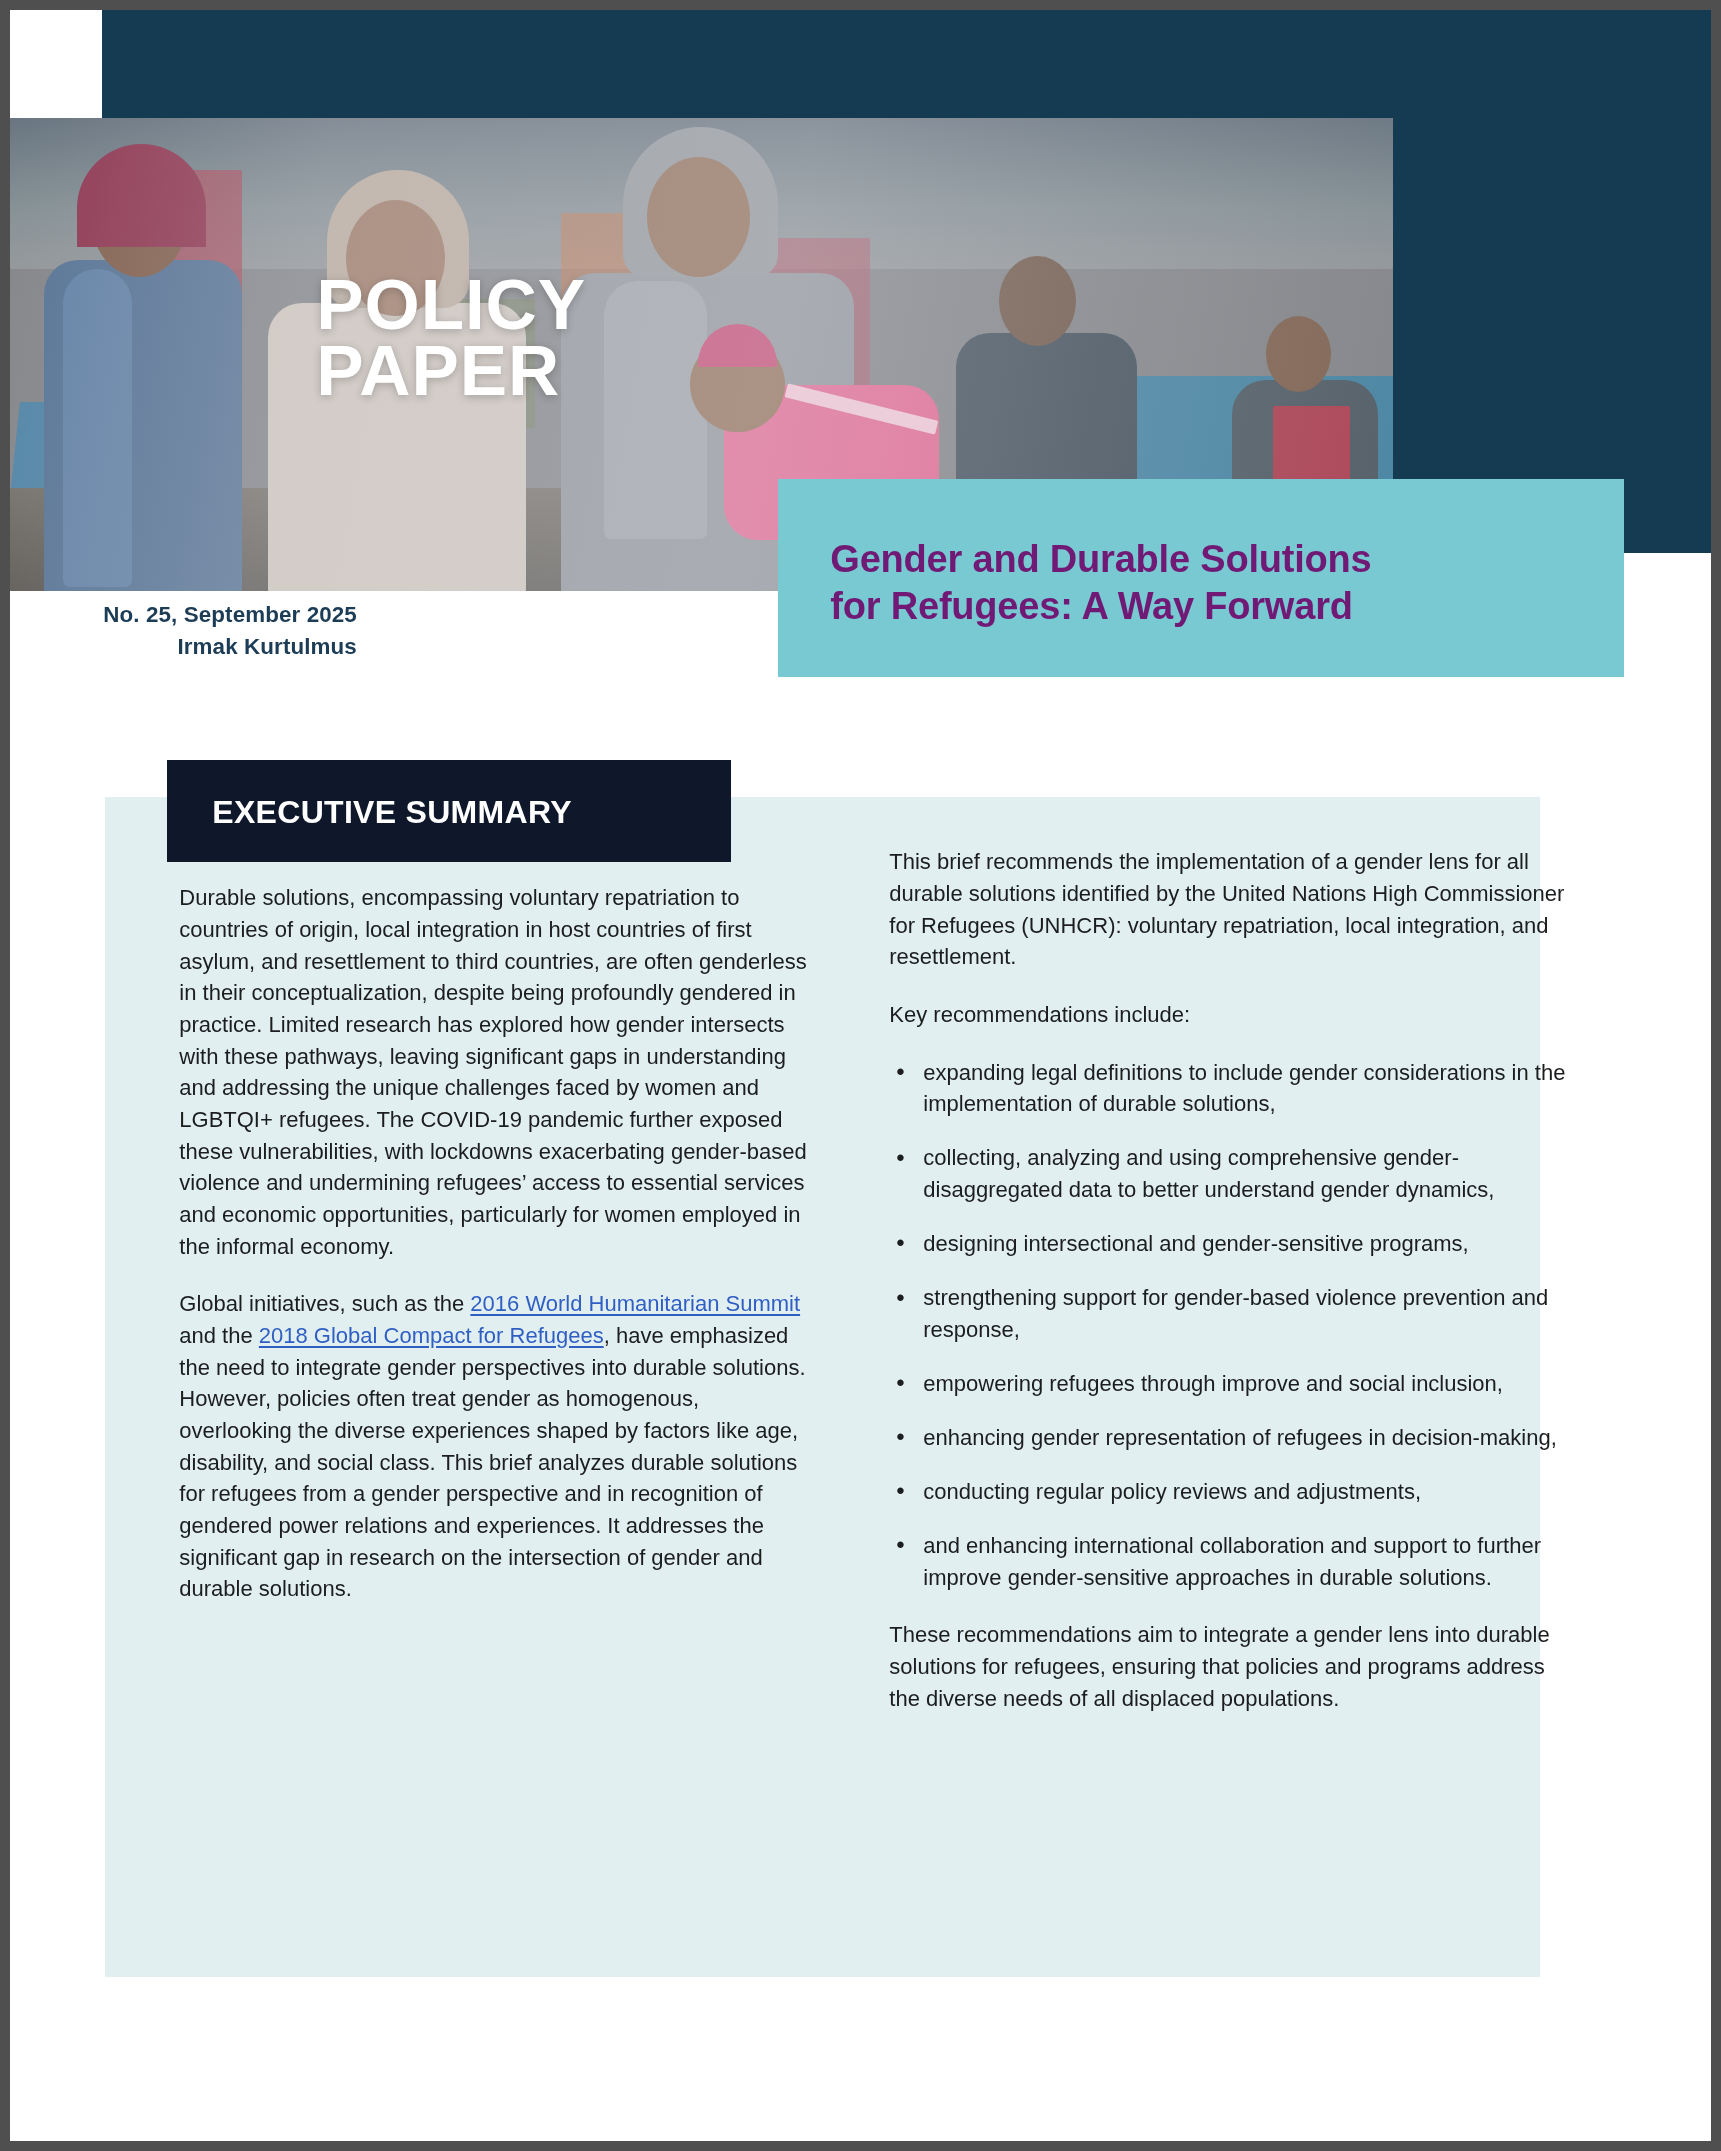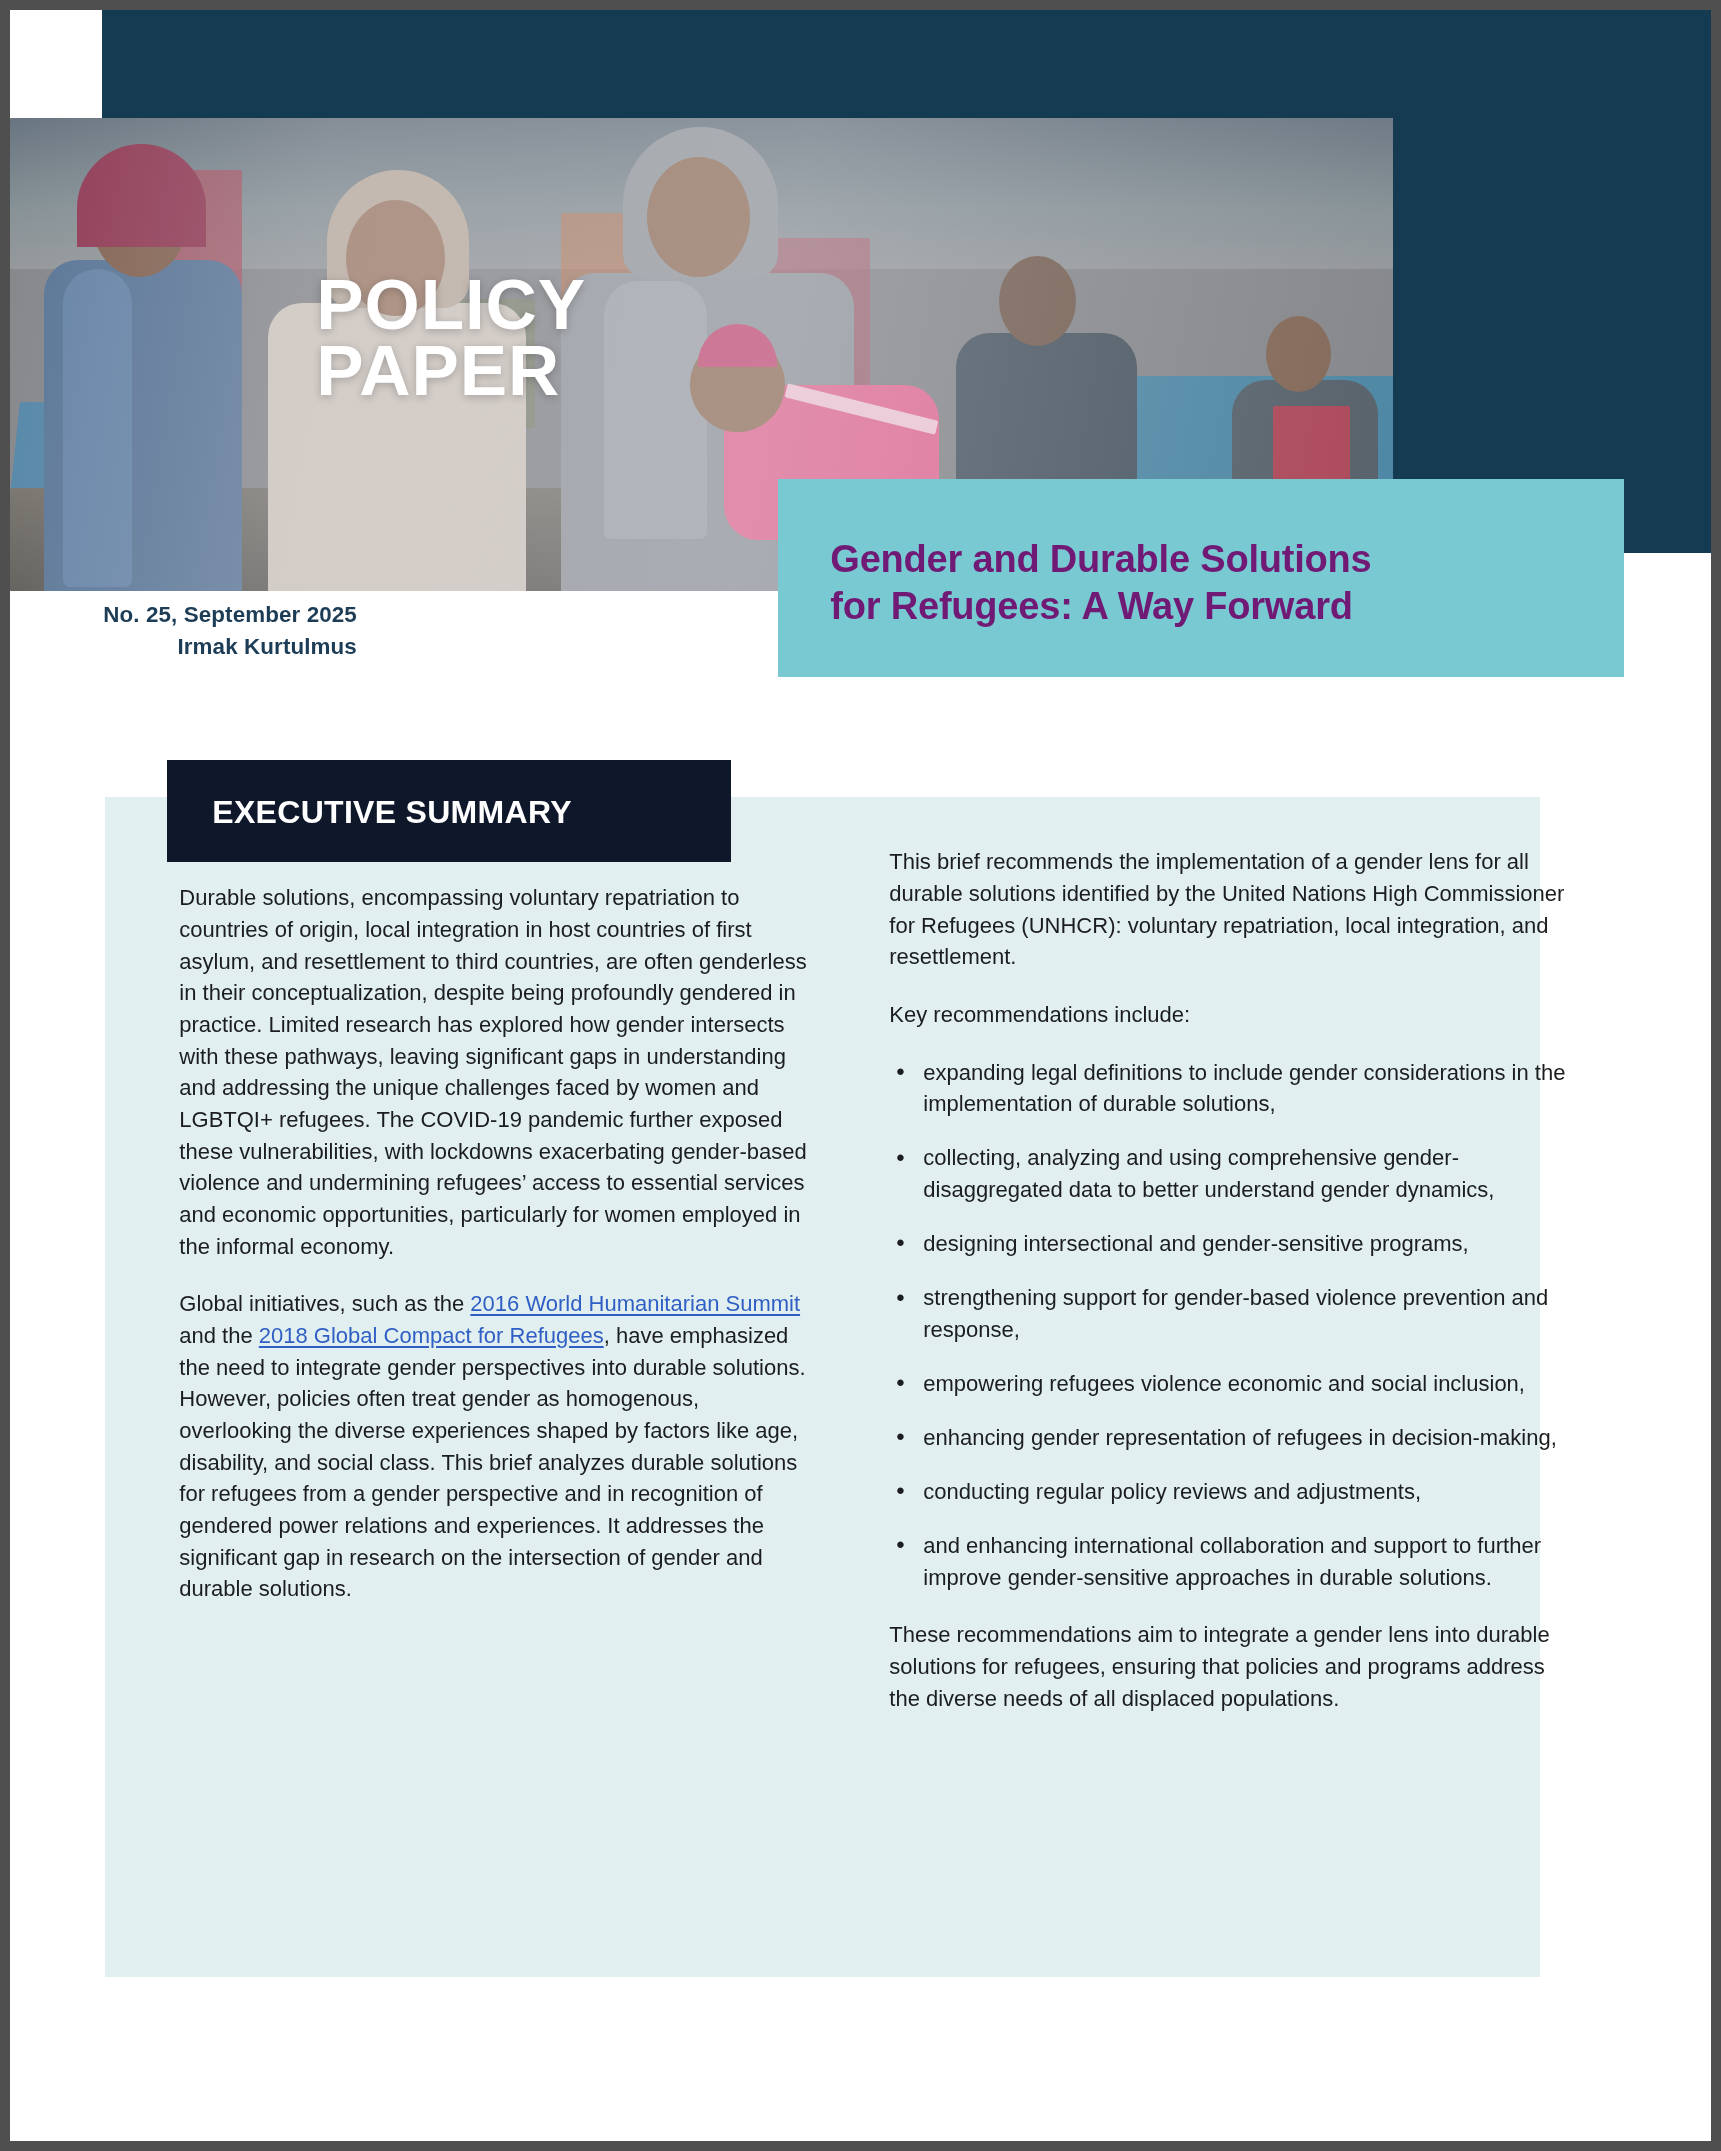--- a/index.html
+++ b/index.html
@@ -294,21 +294,21 @@
   </div>
 
   <div class="col col-right">
     <p>This brief recommends the implementation of a gender lens for all durable solutions identified by the United Nations High Commissioner for Refugees (UNHCR): voluntary repatriation, local integration, and resettlement.</p>
     <p>Key recommendations include:</p>
     <ul class="reco">
       <li>expanding legal definitions to include gender considerations in the implementation of durable solutions,</li>
       <li>collecting, analyzing and using comprehensive gender-disaggregated data  to better understand gender dynamics,</li>
       <li>designing intersectional and gender-sensitive programs,</li>
       <li>strengthening support for gender-based violence prevention and response,</li>
-      <li>empowering refugees violence economic and social inclusion,</li>
+      <li>empowering refugees through improve and social inclusion,</li>
       <li>enhancing  gender representation of refugees in decision-making,</li>
       <li>conducting regular policy reviews and adjustments,</li>
       <li>and enhancing international collaboration and support to further improve gender-sensitive approaches in durable solutions.</li>
     </ul>
     <p>These recommendations aim to integrate a gender lens  into durable solutions for refugees, ensuring that policies and programs address the diverse needs of all displaced populations.</p>
   </div>
 
   <div class="footer">
     
     

